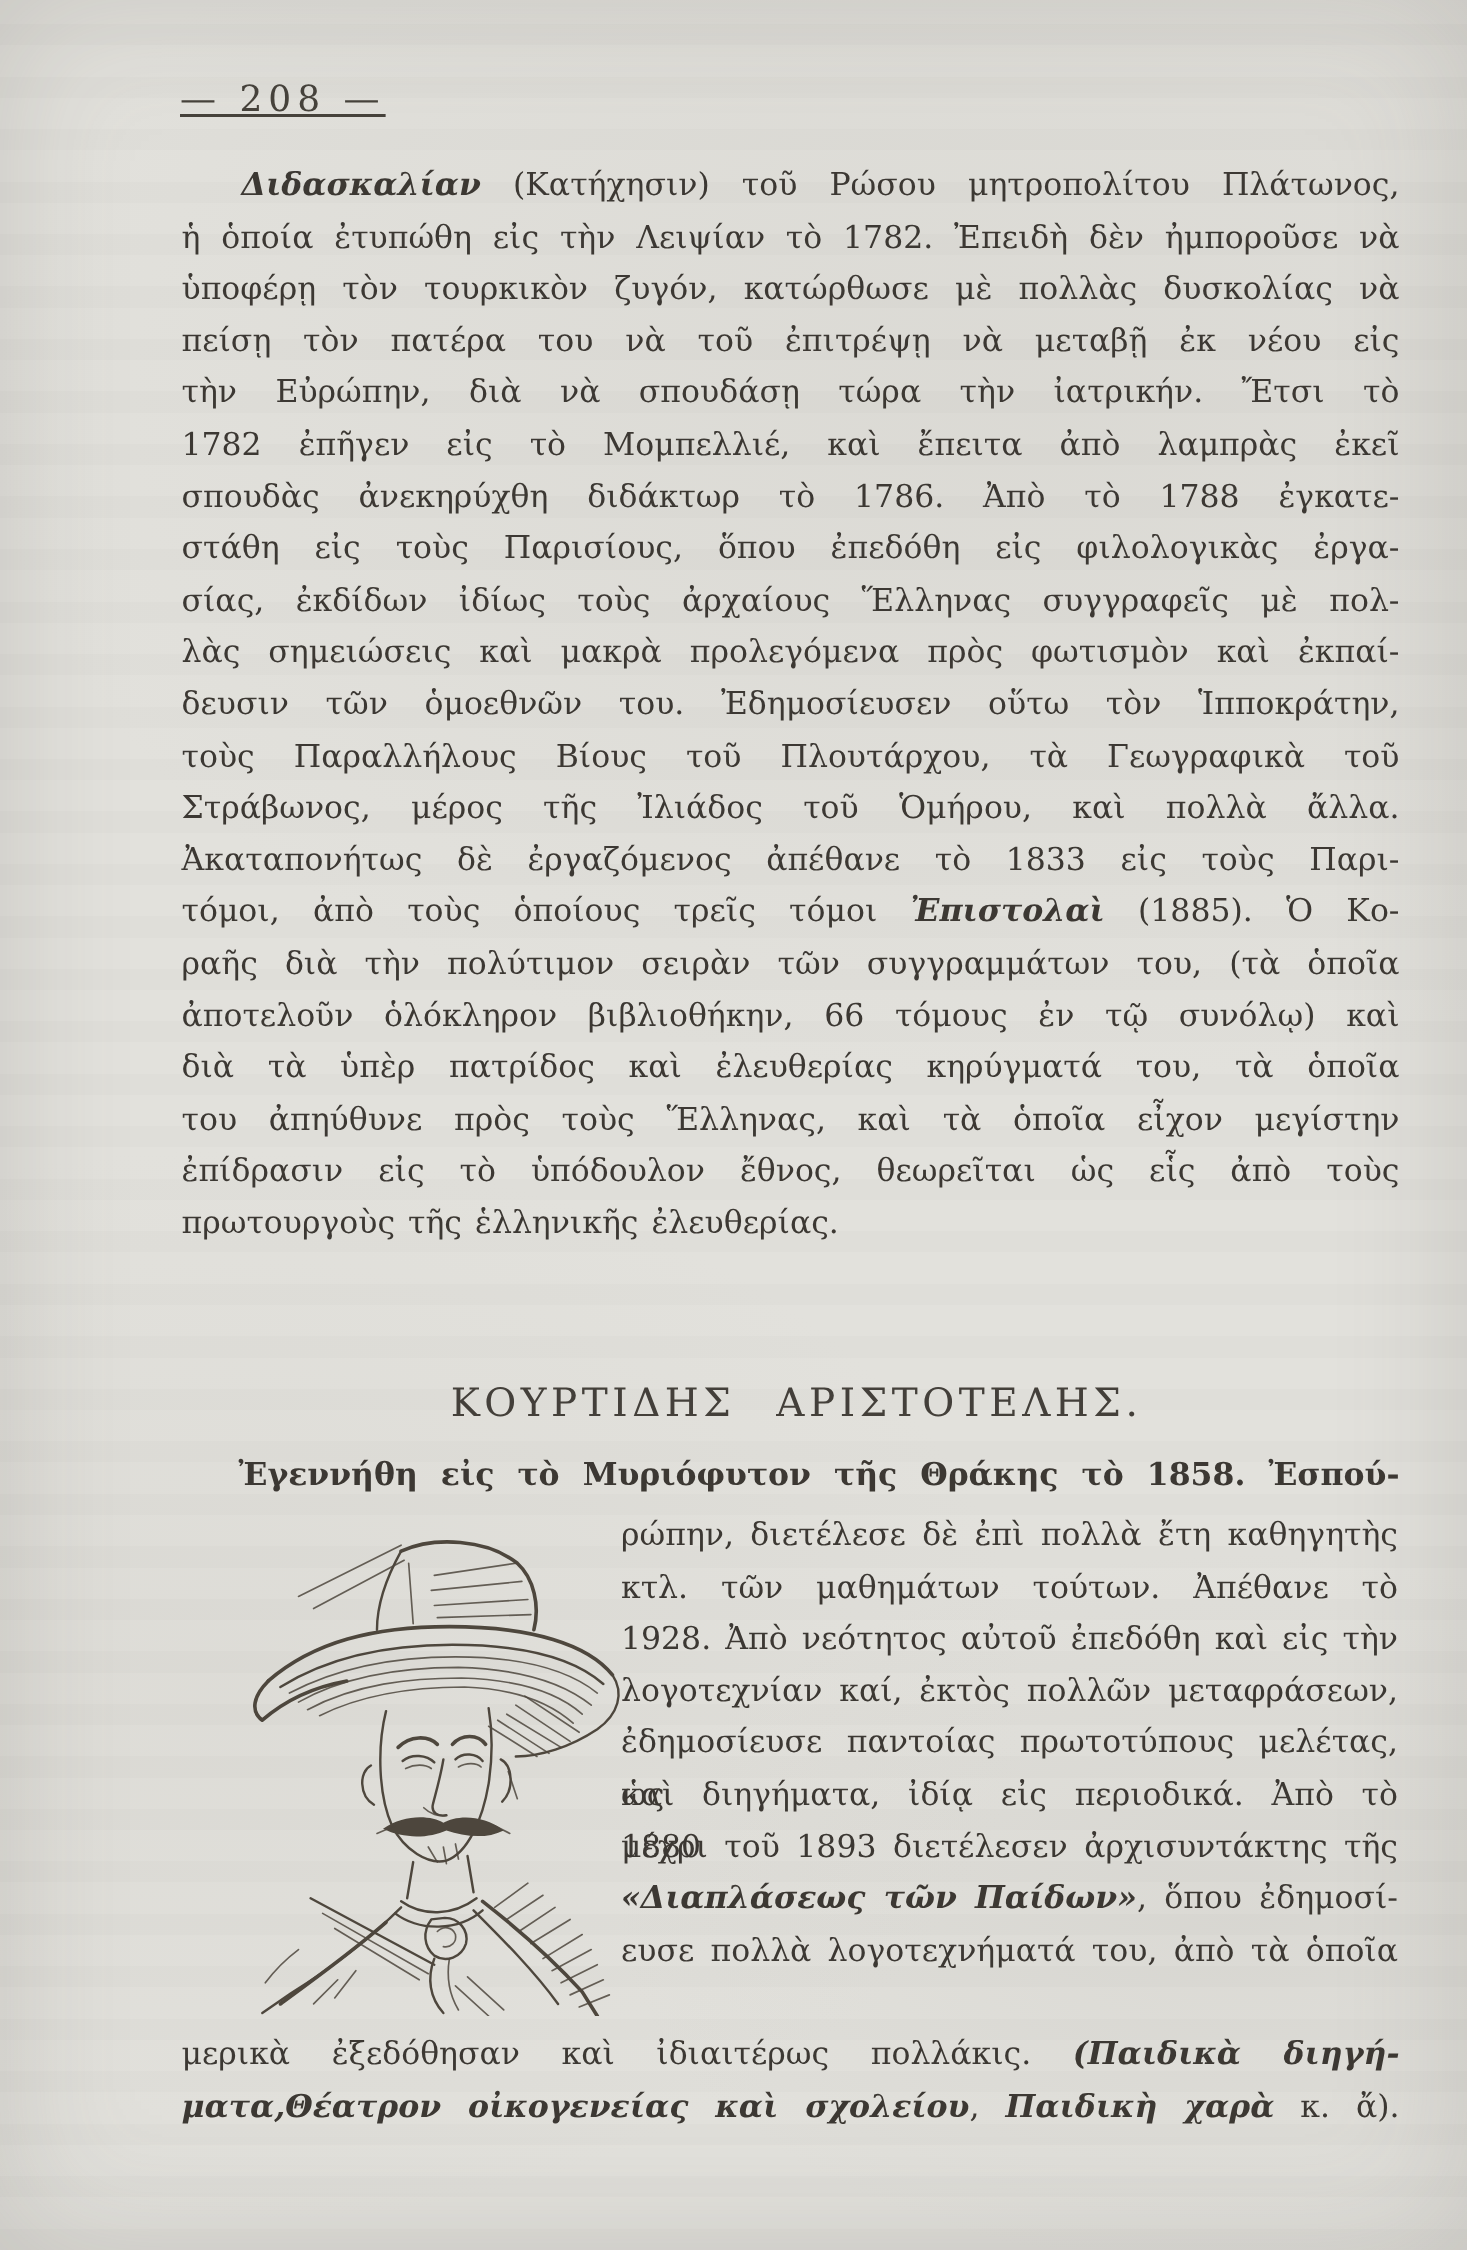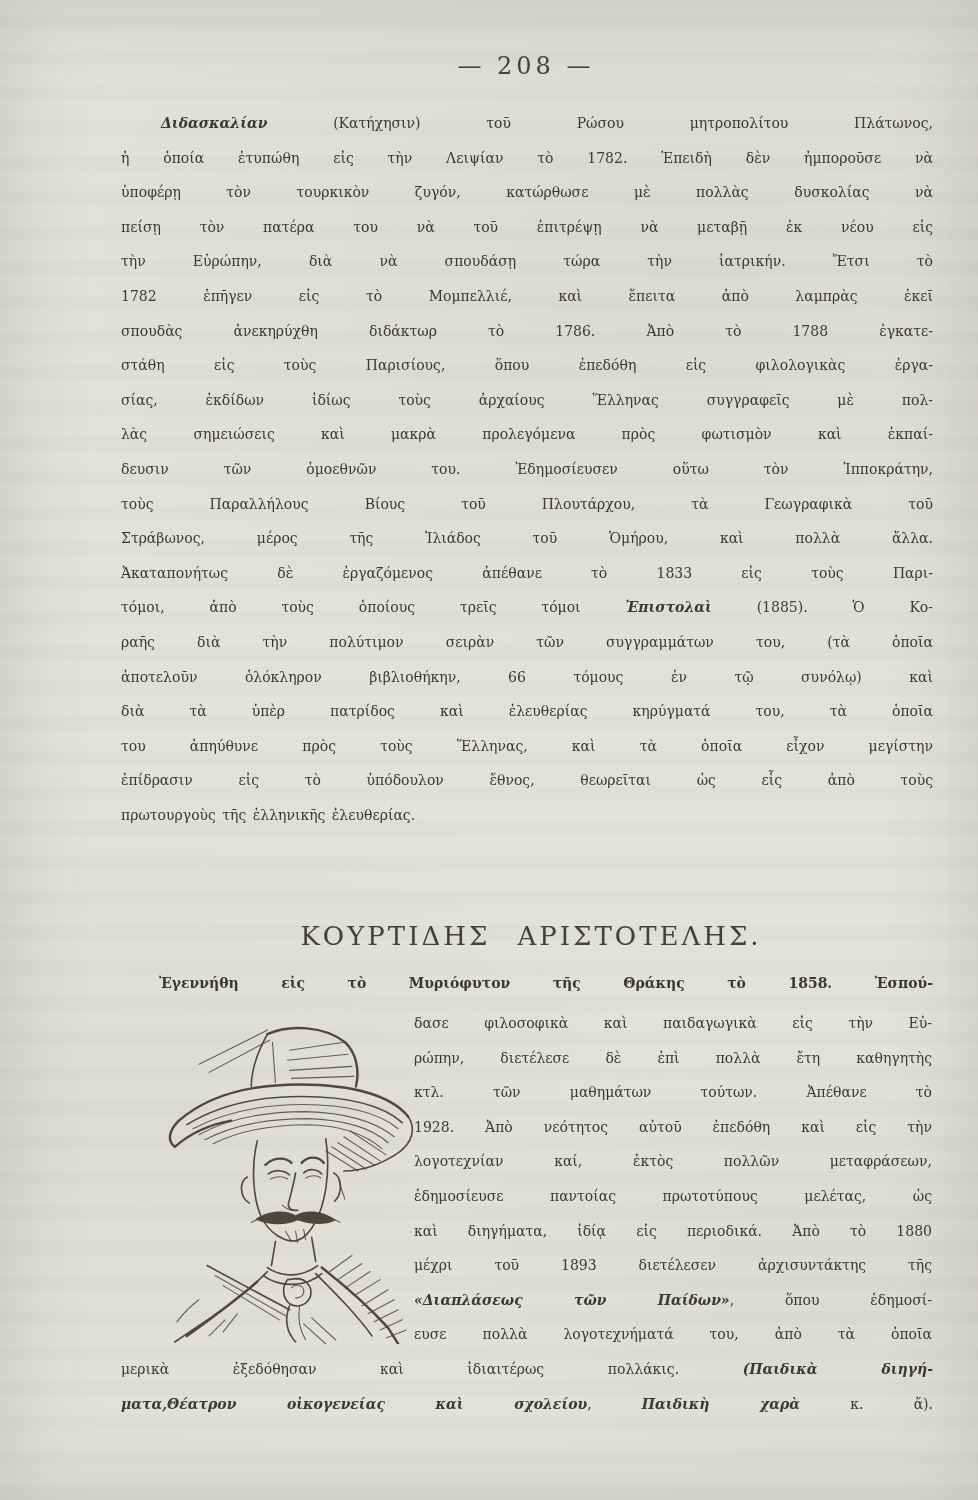--- a/index.html
+++ b/index.html
@@ -21,25 +21,25 @@
   .page::after{
     content:"";
     position:absolute; inset:0; pointer-events:none;
     background:
       repeating-linear-gradient(0deg, rgba(130,128,120,0.045) 0 14px, transparent 14px 35px);
     mix-blend-mode:multiply;
     opacity:.5;
   }
   .pagenum{
     position:absolute; top:52px; left:120px; width:812px;
-    text-align:center; font-size:24px; letter-spacing:4px; color:#46423b;
+    text-align:left; font-size:24px; letter-spacing:4px; color:#46423b;text-decoration:underline;
   }
   .para .line{
     height:34.6px; line-height:34.6px;
-    font-size:14px;
+    font-size:21px;
     word-spacing:2px;
     text-align:justify; text-align-last:justify;
     overflow:visible;
   }
   .bi{font-weight:bold; font-style:italic;}
   .para1{position:absolute; top:106px; left:121px; width:812px;}
   .para1 .line:first-child{text-indent:40px;}
   .para1 .line:last-child{text-align-last:left;}
   .heading{
     position:absolute; top:916px; left:120px; width:812px; margin:5px;
@@ -181,21 +181,20 @@
     <path class="thin" d="M228,300 L254,286"></path>
     <path class="thin" d="M234,308 L258,296"></path>
     <path class="thin" d="M240,316 L262,306"></path>
     <path class="thin" d="M246,324 L266,316"></path>
 
     <path class="thin" d="M164,310 L186,330"></path>
     <path class="thin" d="M172,304 L196,326"></path>
   </svg>
 
   <div class="para para2-beside">
-      <div class="line"><span>δασε φιλοσοφικὰ καὶ παιδαγωγικὰ εἰς τὴν Εὐ-</span></div>
       <div class="line"><span>ρώπην, διετέλεσε δὲ ἐπὶ πολλὰ ἔτη καθηγητὴς</span></div>
       <div class="line"><span>κτλ. τῶν μαθημάτων τούτων. Ἀπέθανε τὸ</span></div>
       <div class="line"><span>1928. Ἀπὸ νεότητος αὐτοῦ ἐπεδόθη καὶ εἰς τὴν</span></div>
       <div class="line"><span>λογοτεχνίαν καί, ἐκτὸς πολλῶν μεταφράσεων,</span></div>
       <div class="line"><span>ἐδημοσίευσε παντοίας πρωτοτύπους μελέτας, ὡς</span></div>
       <div class="line"><span>καὶ διηγήματα, ἰδίᾳ εἰς περιοδικά. Ἀπὸ τὸ 1880</span></div>
       <div class="line"><span>μέχρι τοῦ 1893 διετέλεσεν ἀρχισυντάκτης τῆς</span></div>
       <div class="line"><span class="bi">«Διαπλάσεως τῶν Παίδων»</span><span>, ὅπου ἐδημοσί-</span></div>
       <div class="line"><span>ευσε πολλὰ λογοτεχνήματά του, ἀπὸ τὰ ὁποῖα</span></div>
     </div>

